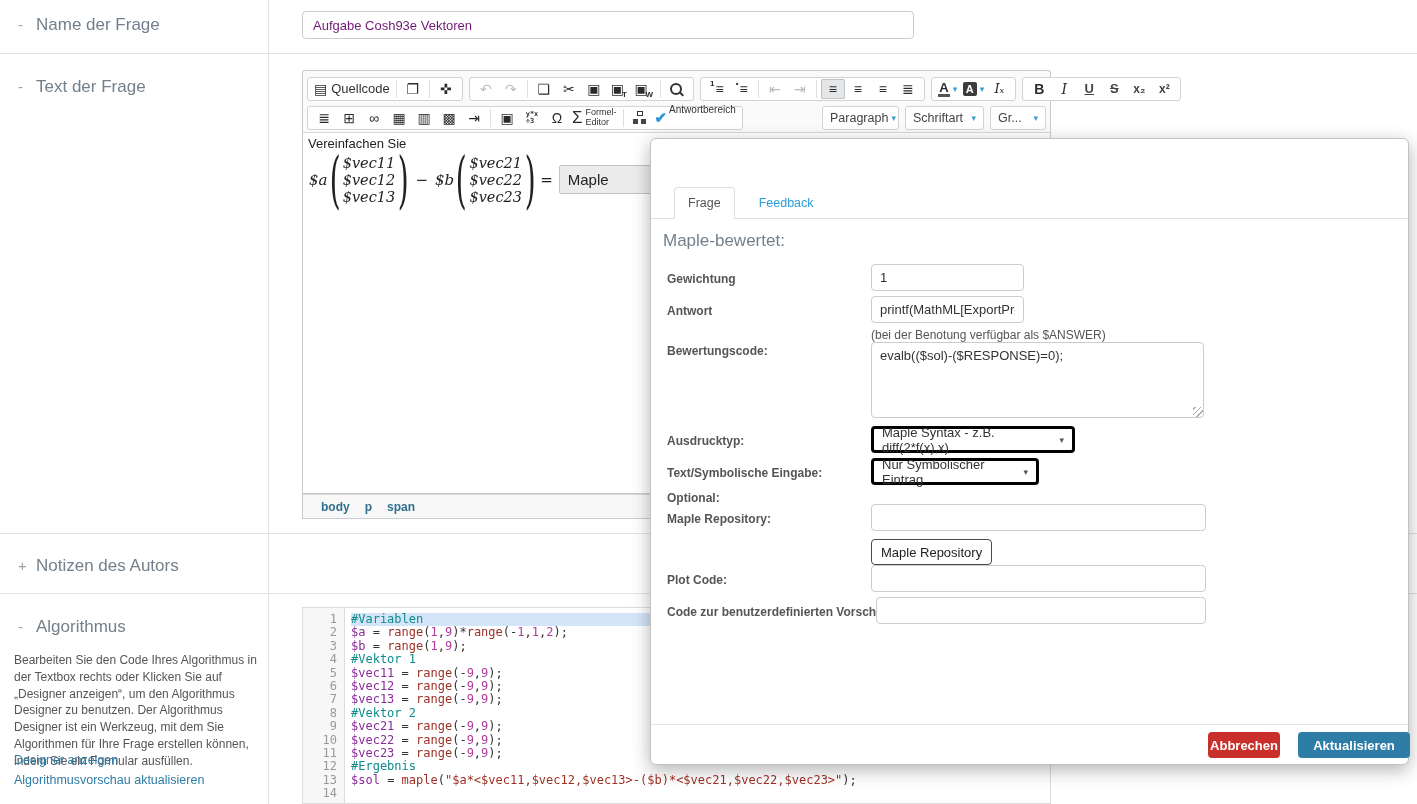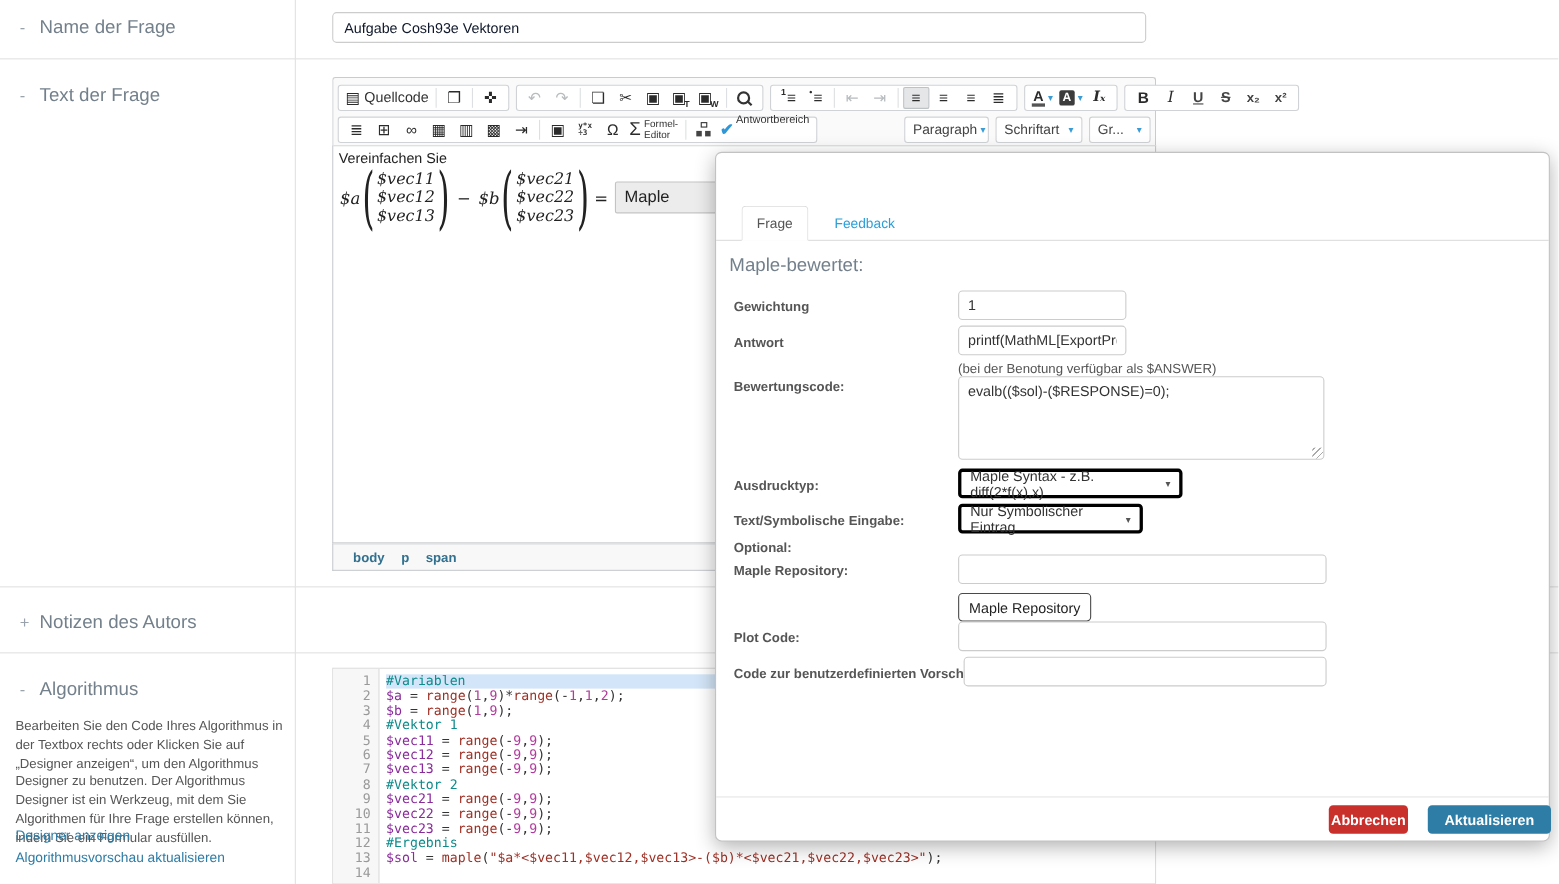--- a/index.html
+++ b/index.html
@@ -8,22 +8,22 @@
   .vline{position:absolute;left:268px;top:0;bottom:0;width:1px;background:#e2e2e2;}
   .hline{position:absolute;left:0;width:100%;height:1px;background:#e2e2e2;}
 
   
   .side-h{position:absolute;left:18px;color:#73808b;font-size:17px;display:flex;align-items:baseline;cursor:pointer;}
   .side-marker{color:#9aa3ab;font-size:15px;width:18px;}
   .help{position:absolute;left:14px;top:652px;width:254px;font-size:12px;color:#555;line-height:1.4;}
   .side-link{position:absolute;left:14px;font-size:12.5px;color:var(--link,#2e7ca5);cursor:pointer;}
 
   
-  .name-input{position:absolute;left:302px;top:11px;width:740px;height:28px;border:1px solid #ccc;border-radius:4px;
-    padding:0 10px;font-family:"Liberation Sans",sans-serif;font-size:13px;color:#0f172a;box-sizing:border-box;outline:none;}
+  .name-input{position:absolute;left:302px;top:11px;width:612px;height:28px;border:1px solid #ccc;border-radius:4px;
+    padding:0 10px;font-family:"Liberation Sans",sans-serif;font-size:13px;color:#701a75;box-sizing:border-box;outline:none;}
 
   
   .editor{position:absolute;left:302px;top:70px;width:749px;}
   .tb{border:1px solid #c9cccf;border-bottom:0;background:#fafafa;padding:3px 4px 0 4px;border-radius:3px 3px 0 0;}
   .tbrow{display:flex;align-items:center;gap:6px;height:29px;}
   .tbgroup{display:flex;align-items:center;background:#fff;border:1px solid #d0d3d6;border-radius:3px;
            padding:1px 4px;gap:1px;height:24px;box-sizing:border-box;}
   .tbgroup.push{margin-left:auto;}
   .tbplain{display:flex;align-items:center;gap:6px;}
   .tbplain.push{margin-left:auto;}
@@ -46,21 +46,21 @@
   .chk-label{font-size:10px;color:#333;margin-left:2px;align-self:flex-start;margin-top:-4px;}
   .colA{font-weight:bold;font-size:13px;border-bottom:3px solid #555;line-height:13px;padding:0 1px;}
   .colBox{font-weight:bold;font-size:11px;background:#3c3c3c;color:#fff;border-radius:2px;width:14px;height:14px;
           display:inline-flex;align-items:center;justify-content:center;}
   .caret{color:var(--caret_blue,#3a9bd5);font-size:9px;margin-left:3px;}
   .fmt-b{font-weight:bold;font-size:14px;}
   .fmt-i{font-style:italic;font-family:"DejaVu Serif",serif;font-size:14px;}
   .fmt-u{text-decoration:underline;font-size:13px;font-weight:bold;color:#444;}
   .fmt-s{text-decoration:line-through;font-size:13px;font-weight:bold;color:#444;}
   .fmt-x{font-size:12px;font-weight:bold;color:#444;}
-  .fmt-ix{font-style:italic;font-family:"DejaVu Serif",serif;font-size:13px;font-weight:bold;}
+  .fmt-ix{font-style:italic;font-family:"DejaVu Serif",serif;font-size:13px;font-weight:normal;}
   .tbdrop{display:flex;justify-content:space-between;align-items:center;background:#fff;border:1px solid #d0d3d6;
           border-radius:3px;height:24px;box-sizing:border-box;padding:0 7px;font-size:12.5px;color:#444;cursor:pointer;}
   .drop-paragraph{width:77px;} .drop-font{width:79px;} .drop-size{width:56px;}
 
   .ed-content{border:1px solid #c9cccf;border-top:1px solid #d6d9db;height:362px;background:#fff;position:relative;
               padding:3px 5px;box-sizing:border-box;}
   .intro{font-size:13px;color:#222;}
   .math-row{display:flex;align-items:center;margin-top:0;font-family:"DejaVu Serif",serif;font-style:italic;font-size:15px;color:#222;}
   .paren{font-size:62px;font-weight:400;transform:scaleX(.45);font-style:normal;line-height:.92;margin:0 -6px;}
   .vec{display:flex;flex-direction:column;gap:1px;font-size:14.5px;padding:0 2px;}

